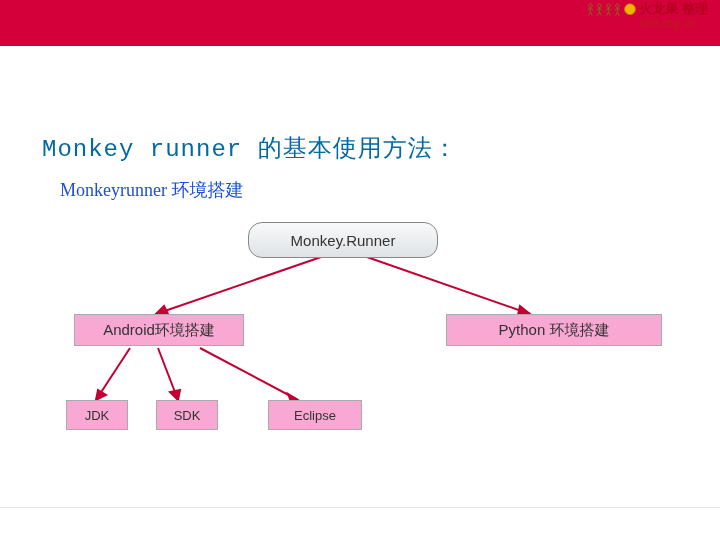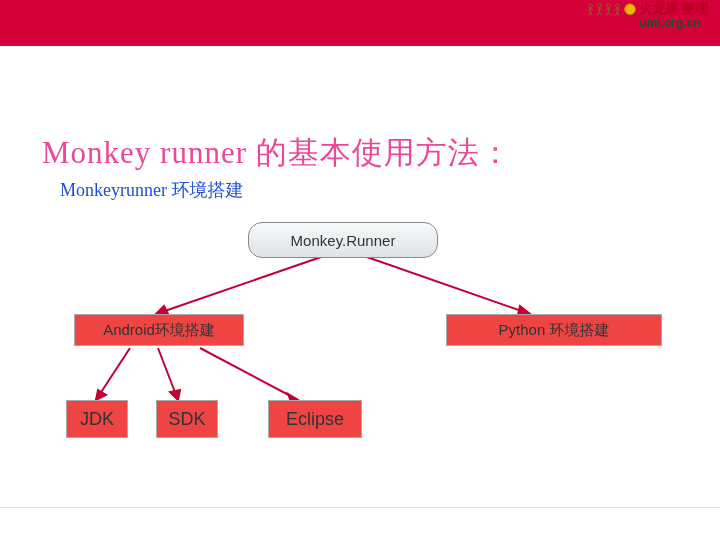--- a/index.html
+++ b/index.html
@@ -1,26 +1,26 @@
 <!DOCTYPE html>
 <html><head>
 <meta charset="utf-8">
 <style>
   html,body{margin:0;padding:0;width:720px;height:540px;background:#fff;font-family:"Microsoft YaHei","SimSun",sans-serif;overflow:hidden}
   .banner{position:absolute;left:0;top:0;width:720px;height:46px;background:#d4003a}
   .logo-box{position:absolute;right:12px;top:2px;font-size:13px;color:#b6001f;font-weight:bold;line-height:14px;text-align:left}
-  .logo-box .url{color:#14532d;font-weight:bold;font-size:12px}
+  .logo-box .url{color:#b91c1c;font-weight:normal;font-size:12px}
   .logo-figures{position:absolute;right:78px;top:2px;height:18px}
-  .title{position:absolute;left:42px;top:132px;font-size:31px;color:#ec4899;font-family:Liberation Serif, serif;letter-spacing:1px}
+  .title{position:absolute;left:42px;top:132px;font-size:24px;color:#0369a1;font-family:Liberation Mono, monospace;letter-spacing:1px}
   .subtitle{position:absolute;left:60px;top:178px;font-size:18px;color:#1d4ed8;font-family:"SimSun",serif}
   .diagram{position:absolute;left:0;top:0;width:720px;height:540px}
-  .node{position:absolute;background:#ef4444;border:1px solid #aaa;font-size:15px;color:#333;display:flex;align-items:center;justify-content:center;box-sizing:border-box;font-family:"SimSun","Microsoft YaHei",sans-serif}
+  .node{position:absolute;background:#f9a8d4;border:1px solid #aaa;font-size:15px;color:#333;display:flex;align-items:center;justify-content:center;box-sizing:border-box;font-family:"SimSun","Microsoft YaHei",sans-serif}
   .node.root{border:1px solid #888;border-radius:14px;background:linear-gradient(#f8f9fa,#dfe3e6);height:36px}
   .node.mid{height:32px}
-  .node.leaf{height:38px;font-size:18px}
+  .node.leaf{height:30px;font-size:13px}
   svg.connectors{position:absolute;left:0;top:0;width:720px;height:540px;pointer-events:none}
   .footer-line{position:absolute;left:0;bottom:32px;height:1px;width:720px;background:#e2e2e2}
 </style>
 </head>
 <body>
 
 <div class="banner"></div>
 
 <svg class="logo-figures" viewBox="0 0 60 20" width="60" height="20">
   <g stroke="#8a6a1f" stroke-width="1" fill="none">

